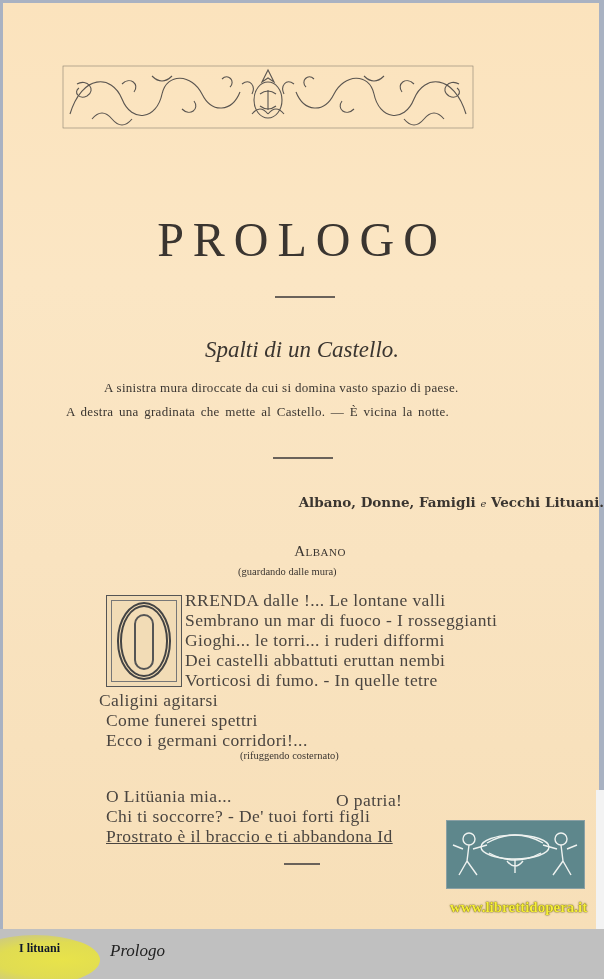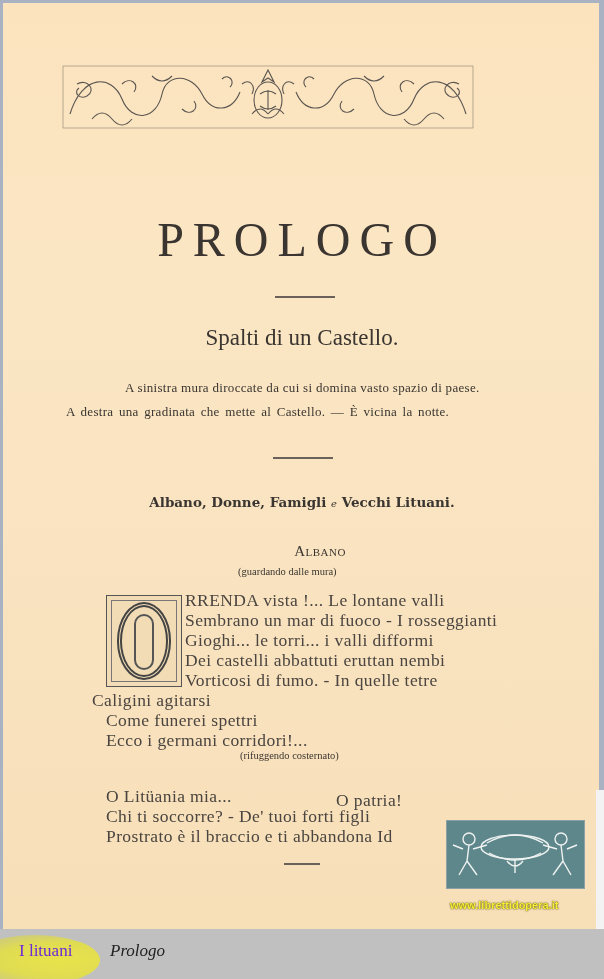--- a/index.html
+++ b/index.html
@@ -4,36 +4,36 @@
 <style>
   html,body{margin:0;padding:0;}
   body{width:604px;height:979px;background:#c0c0c0;position:relative;overflow:hidden;font-family:"DejaVu Serif",serif;}
   .page{position:absolute;left:0;top:0;width:604px;height:929px;background:#a9b2c2;}
   .paper{position:absolute;left:3px;top:3px;width:596px;height:926px;
     background:linear-gradient(180deg,#fbe3bd 0%,#fbe6c4 30%,#f9e3c0 60%,#f7dfb8 100%);}
   .white-strip{position:absolute;right:0;top:790px;width:8px;height:139px;background:#f3f3f3;}
   .ornament{position:absolute;left:62px;top:64px;width:412px;height:66px;}
   .title{position:absolute;left:0;width:604px;top:212px;text-align:center;font-family:"Liberation Serif",serif;font-size:48px;letter-spacing:9px;color:#3a3530;}
   .rule{position:absolute;height:2px;background:#6a625a;}
-  .subtitle{position:absolute;left:0;width:604px;top:325px;text-align:center;font-family:"Liberation Serif",serif;font-size:23px;color:#3a3530;}
+  .subtitle{position:absolute;left:0;width:604px;top:337px;text-align:center;font-family:"Liberation Serif",serif;font-style:italic;font-size:23px;color:#3a3530;}
   .stage{position:absolute;font-family:"Liberation Serif",serif;font-size:13px;color:#3a3530;white-space:nowrap;letter-spacing:0.3px;}
-  .chars{position:absolute;left:0;width:604px;top:494px;text-align:center;font-family:"DejaVu Serif",serif;font-weight:bold;font-size:13.5px;color:#3a3530;}
+  .chars{position:absolute;left:0;width:604px;top:494px;text-align:right;font-family:"DejaVu Serif",serif;font-weight:bold;font-size:13.5px;color:#3a3530;}
   .chars i{font-weight:normal;font-size:10px;}
   .speaker{position:absolute;left:0;width:640px;top:543px;text-align:center;font-family:"Liberation Serif",serif;font-size:15px;color:#3a3530;font-variant:small-caps;letter-spacing:0.5px;}
   .direction{position:absolute;font-family:"Liberation Serif",serif;font-size:10.5px;color:#3a3530;white-space:nowrap;text-align:center;}
   .verse{position:absolute;font-family:"Liberation Serif",serif;font-size:17.5px;color:#4a4540;white-space:nowrap;letter-spacing:0.4px;}
   .dropcap{position:absolute;left:106px;top:595px;width:76px;height:92px;border:1.5px solid #555;box-sizing:border-box;background:#f2dcb6;}
   .dropcap .inner{position:absolute;inset:4px;border:1px solid #777;}
   .dropcap .letter{position:absolute;left:10px;top:6px;width:54px;height:78px;border:5px double #444;border-radius:28px/40px;box-sizing:border-box;}
   .dropcap .core{position:absolute;left:27px;top:18px;width:20px;height:56px;border:2px solid #555;border-radius:10px;box-sizing:border-box;}
   .logo{position:absolute;left:446px;top:820px;width:139px;height:69px;background:#5e878c;border:1px solid #8aa0a4;box-sizing:border-box;}
-  .url{position:absolute;left:450px;top:899px;font-family:Liberation Sans, sans-serif;font-weight:bold;font-size:11px;color:#f6f03a;text-shadow:0 0 2px #6a5a00,0 0 1px #3a3000;}
+  .url{position:absolute;left:450px;top:899px;font-family:Liberation Serif, serif;font-weight:bold;font-size:15px;color:#f6f03a;text-shadow:0 0 2px #6a5a00,0 0 1px #3a3000;}
   .footer{position:absolute;left:0;top:929px;width:604px;height:50px;background:#c0c0c0;}
   .footer-oval{position:absolute;left:-30px;top:6px;width:130px;height:50px;border-radius:50%;background:radial-gradient(ellipse at 70% 50%,#e8e34a 0%,#e0dc52 50%,#c9c68a 85%,#c0c0c0 100%);}
-  .footer-title{position:absolute;left:19px;top:941px;font-family:"Liberation Serif",serif;font-weight:normal;font-size:17px;color:#6d28d9;}
+  .footer-title{position:absolute;left:19px;top:941px;font-family:"Liberation Serif",serif;font-weight:bold;font-size:12px;color:#0f172a;}
   .footer-section{position:absolute;left:110px;top:941px;font-family:"Liberation Serif",serif;font-style:italic;font-size:17px;color:#222;}
 </style>
 </head>
 <body>
 
 <div class="page">
   <div class="paper"></div>
   <div class="white-strip"></div>
 </div>
 
@@ -52,56 +52,56 @@
     <ellipse cx="206" cy="36" rx="14" ry="18"></ellipse>
     <path d="M198 30 q8 -6,16 0 M198 42 q8 6,16 0 M206 26 v20"></path>
     <path d="M180 20 c8 -6,14 2,10 10 M232 20 c-8 -6,-14 2,-10 10"></path>
   </g>
 </svg>
 
 <div class="title">PROLOGO</div>
 <div class="rule" style="left:275px;top:296px;width:60px;"></div>
 <div class="subtitle">Spalti di un Castello.</div>
 
-<div class="stage" style="left:104px;top:380px;margin-left:21px;">A sinistra mura diroccate da cui si domina vasto spazio di paese.</div>
+<div class="stage" style="left:104px;top:380px;">A sinistra mura diroccate da cui si domina vasto spazio di paese.</div>
 <div class="stage" style="left:66px;top:404px;word-spacing:2px;">A destra una gradinata che mette al Castello. — È vicina la notte.</div>
 
 <div class="rule" style="left:273px;top:457px;width:60px;"></div>
 
 <div class="chars">
   <span>Albano, Donne, Famigli</span>
   <i>e</i>
   <span>Vecchi Lituani.</span>
 </div>
 
 <div class="speaker">Albano</div>
 <div class="direction" style="left:238px;top:566px;">(guardando dalle mura)</div>
 
 <div class="dropcap">
   <div class="inner"></div>
   <div class="letter"></div>
   <div class="core"></div>
 </div>
 
-<div class="verse" style="left:185px;top:590px;">RRENDA vista !... Le lontane valli</div>
+<div class="verse" style="left:185px;top:590px;">RRENDA dalle !... Le lontane valli</div>
 <div class="verse" style="left:185px;top:610px;">Sembrano un mar di fuoco - I rosseggianti</div>
-<div class="verse" style="left:185px;top:630px;">Gioghi... le torri... i valli difformi</div>
+<div class="verse" style="left:185px;top:630px;">Gioghi... le torri... i ruderi difformi</div>
 <div class="verse" style="left:185px;top:650px;">Dei castelli abbattuti eruttan nembi</div>
 <div class="verse" style="left:185px;top:670px;">Vorticosi di fumo. - In quelle tetre</div>
 
-<div class="verse" style="left:92px;top:690px;text-align:center;">Caligini agitarsi</div>
+<div class="verse" style="left:99px;top:690px;text-align:center;">Caligini agitarsi</div>
 <div class="verse" style="left:106px;top:710px;">Come funerei spettri</div>
 <div class="verse" style="left:106px;top:730px;">Ecco i germani corridori!...</div>
 
 <div class="direction" style="left:240px;top:750px;">(rifuggendo costernato)</div>
 <div class="verse" style="left:336px;top:766px;margin-top:24px;">O patria!</div>
 
 <div class="verse" style="left:106px;top:786px;">O Litüania mia...</div>
 <div class="verse" style="left:106px;top:806px;">Chi ti soccorre? - De' tuoi forti figli</div>
-<div class="verse" style="left:106px;top:826px;">Prostrato è il braccio e ti abbandona Id</div>
+<div class="verse" style="left:106px;top:826px;text-decoration:underline;">Prostrato è il braccio e ti abbandona Id</div>
 
 <div class="rule" style="left:284px;top:863px;width:36px;"></div>
 
 <div class="logo">
   <svg width="137" height="67" viewBox="0 0 137 67">
     <g fill="none" stroke="#eef2f0" stroke-width="1.4">
       <ellipse cx="68" cy="26" rx="34" ry="12"></ellipse>
       <path d="M40 22 q28 -16,56 0 M42 32 q26 14,52 0"></path>
       <circle cx="22" cy="18" r="6"></circle>
       <path d="M22 24 l-2 16 l-8 14 M20 40 l10 14 M16 28 l-10 -4 M26 28 l14 -4"></path>

